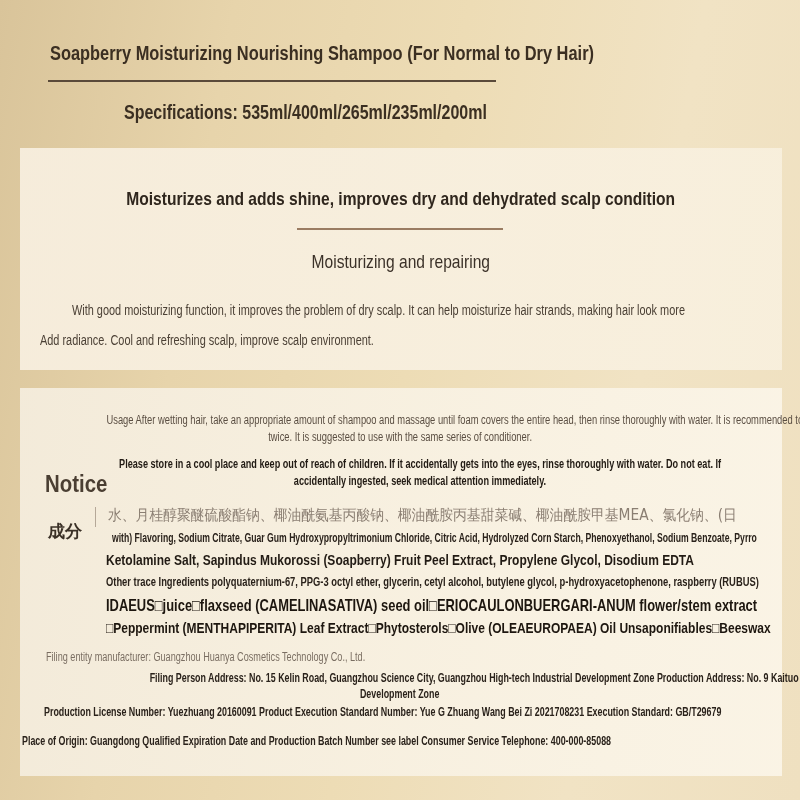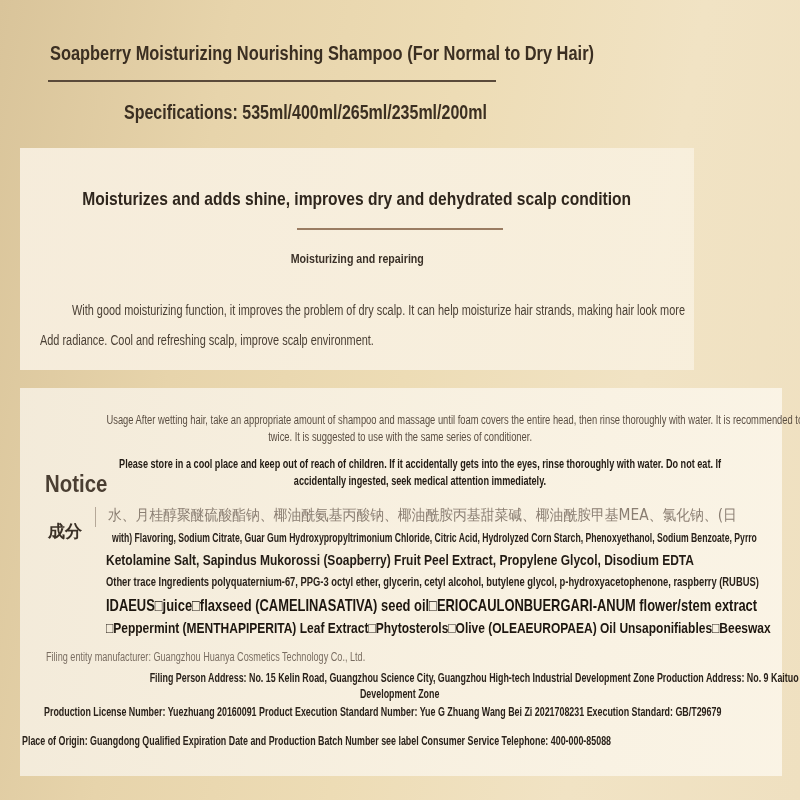--- a/index.html
+++ b/index.html
@@ -17,35 +17,35 @@
   .title-rule {
     position: absolute; left: 48px; top: 80px; width: 448px; height: 2px;
     background: #5a4a3a;
   }
   .specs {
     position: absolute; left: 124px; top: 101px;
     font-size: 20px; font-weight: bold; color: #3b2f22;
     transform: scaleX(0.8); transform-origin: left center; white-space: nowrap;
   }
   .panel1 {
-    position: absolute; left: 20px; top: 148px; width: 674px; height: 222px;
+    position: absolute; left: 20px; top: 148px; width: 762px; height: 222px;
     background: linear-gradient(90deg, rgba(247,238,222,0.95) 0%, rgba(248,240,224,0.92) 60%, rgba(250,243,228,0.75) 100%);
   }
   .p1-heading {
     position: absolute; left: 0; right: 0; top: 40px; text-align: center;
     font-size: 19px; font-weight: bold; color: #2f261d;
   }
   .p1-heading span { display: inline-block; transform: scaleX(0.82); white-space: nowrap; }
   .p1-rule {
     position: absolute; left: 277px; width: 206px; top: 80px; height: 2px;
     background: #9a7c62;
   }
   .p1-sub {
     position: absolute; left: 0; right: 0; top: 103px; text-align: center;
-    font-size: 13px; font-weight: bold; color: #3b3128;
+    font-size: 19px; font-weight: normal; color: #3b3128;
   }
   .p1-sub span { display: inline-block; transform: scaleX(0.82); white-space: nowrap; }
   .p1-body1 {
     position: absolute; left: 52px; top: 154px; font-size: 14px; color: #4b4035;
     transform: scaleX(0.78); transform-origin: left center; white-space: nowrap;
   }
   .p1-body2 {
     position: absolute; left: 20px; top: 184px; font-size: 14px; color: #4b4035;
     transform: scaleX(0.78); transform-origin: left center; white-space: nowrap;
   }

